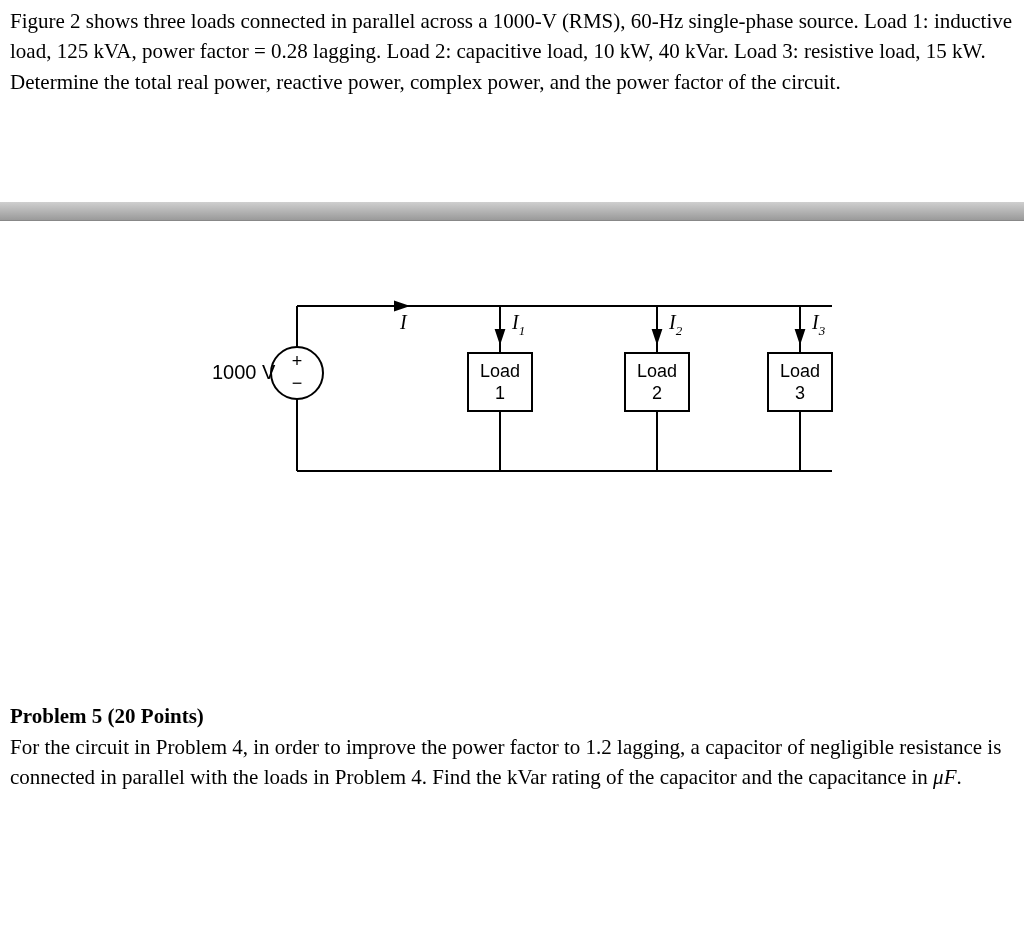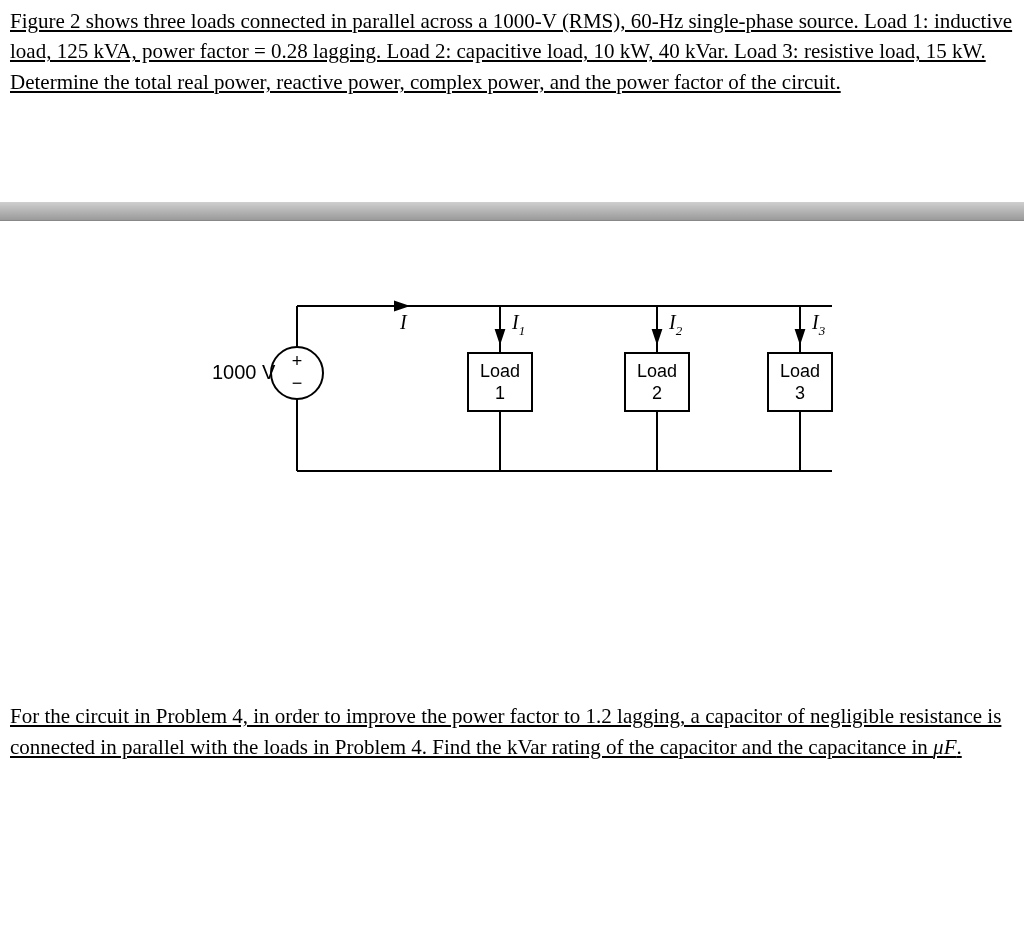--- a/index.html
+++ b/index.html
@@ -7,21 +7,20 @@
     padding: 0;
     width: 1024px;
     background: #fff;
     font-family: "Times New Roman", Times, serif;
     font-size: 21px;
     color: #000;
     line-height: 1.45;
   }
   .page {
     width: 1024px;
-    text-decoration: underline;
   }
   .top-text {
     padding: 6px 10px 0 10px;
   }
   .gray-bar {
     height: 18px;
     background: linear-gradient(to bottom, #cfcfcf, #9a9a9a);
     margin-top: 105px;
     border-bottom: 1px solid #888;
   }
@@ -126,19 +125,20 @@
         </text>
         <text x="680" y="78">
           <tspan>I</tspan><tspan dy="6" font-size="13">3</tspan>
         </text>
       </g>
     </svg>
 
   </div>
 
   <div class="problem5">
+    <div class="p5-title">Problem 5 (20 Points)</div>
     <div>
       <span>For the circuit in Problem 4, in order to improve the power factor to 1.2 lagging, a capacitor of negligible resistance is connected in parallel with the loads in Problem 4. Find the kVar rating of the capacitor and the capacitance in </span>
       <span class="italic">μF</span><span>.</span>
     </div>
   </div>
 
 </div>
 
 </body></html>

